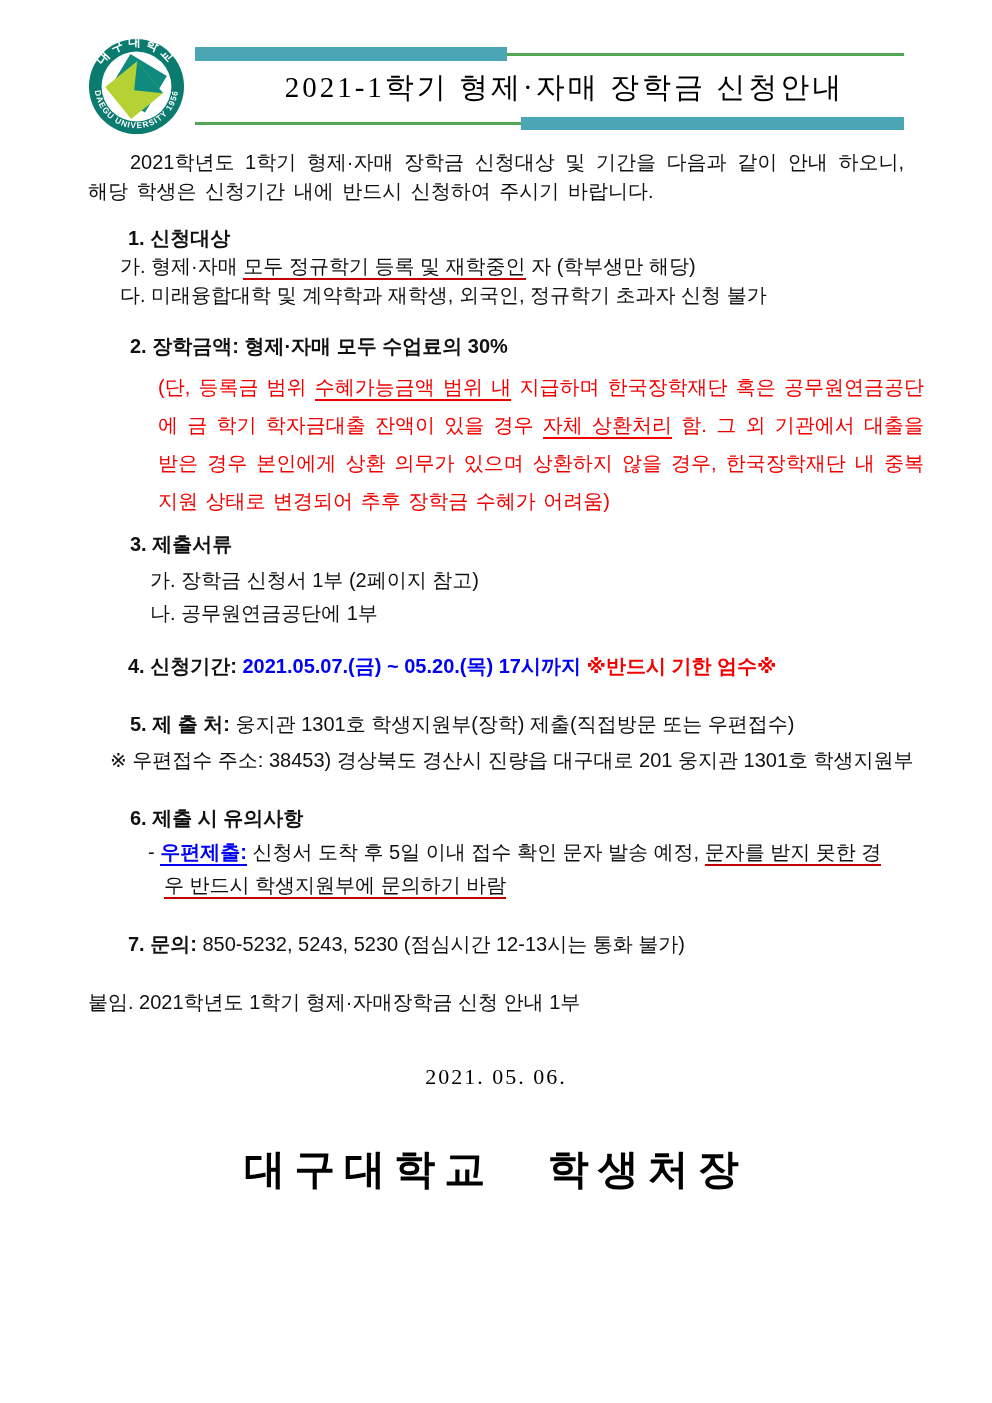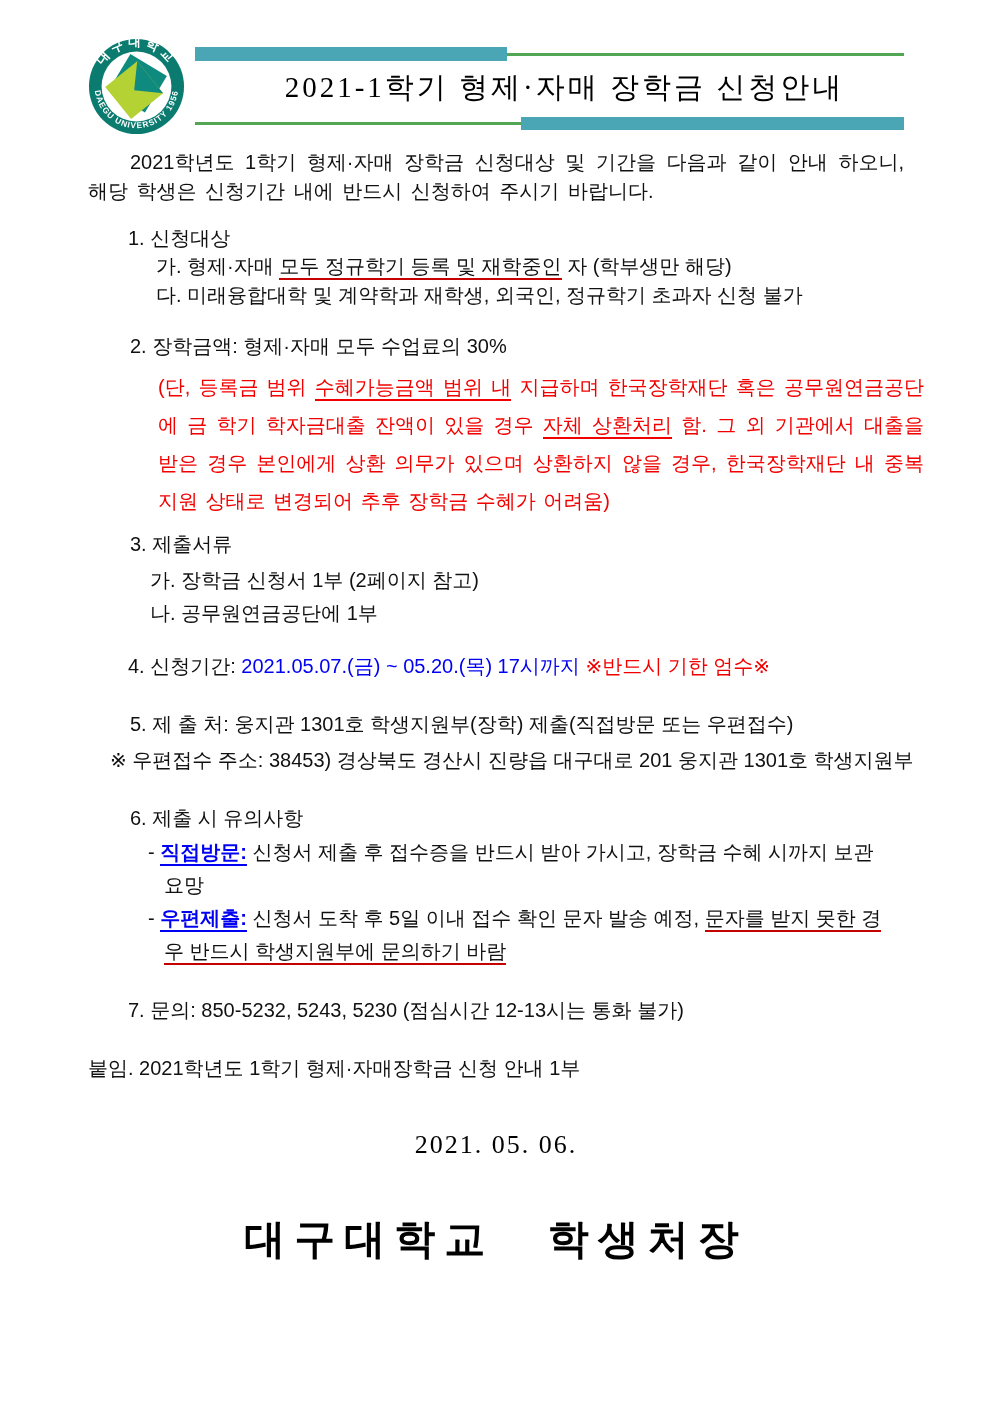--- a/index.html
+++ b/index.html
@@ -48,26 +48,26 @@
   .intro {
     margin-top: 12px;
     font-size: 20px;
     line-height: 29px;
     text-align: justify;
     text-indent: 42px;
     word-spacing: 3px;
     color: #111;
   }
   .line { font-size: 20px; line-height: 28px; color: #111; white-space: nowrap; }
-  .bold { font-weight: normal; }
+  .bold { font-weight: bold; }
   .blue { color: #0000f2; }
   .red  { color: #f20000; }
 
   .s1-head { margin-top: 18px; margin-left: 40px; }
-  .s1-items { margin-left: 68px; }
+  .s1-items { margin-left: 32px; }
   .s1-items .line { line-height: 29px; }
   .u-red-on-black { border-bottom: 2px solid #c40000; padding-bottom: 1px; }
 
   .s2-head { margin-top: 22px; margin-left: 42px; }
   .s2-note {
     margin-top: 8px;
     margin-left: 70px;
     width: 766px;
     font-size: 20px;
     line-height: 38px;
@@ -92,21 +92,21 @@
   .u-red-under-black { border-bottom: 2px solid #c40000; padding-bottom: 1px; }
 
   .s7-line { margin-top: 28px; margin-left: 40px; }
 
   .attachment { margin-top: 30px; font-size: 20px; line-height: 28px; color: #111; }
 
   .doc-date {
     margin-top: 48px;
     text-align: center;
     font-family: "Liberation Serif", "DejaVu Serif", serif;
-    font-size: 26px;
+    font-size: 22px;
     letter-spacing: 2px;
     color: #000;
   }
   .signature {
     margin-top: 52px;
     text-align: center;
     font-family: Liberation Mono, monospace;
     font-size: 41px;
     font-weight: bold;
     letter-spacing: 9px;
@@ -179,21 +179,20 @@
   </div>
 
   <div class="line s5-line">
     <span class="bold">5. 제 출 처:</span>
     <span>웅지관 1301호 학생지원부(장학) 제출(직접방문 또는 우편접수)</span>
   </div>
   <div class="line postal-line">※ 우편접수 주소: 38453) 경상북도 경산시 진량읍 대구대로 201 웅지관 1301호 학생지원부</div>
 
   <div class="line bold s6-head">6. 제출 시 유의사항</div>
   <div class="s6-items">
-    <div class="s6-item"><span>- </span><span class="label-blue">직접방문:</span><span> 신청서 제출 후 접수증을 반드시 받아 가시고, 장학금 수혜 시까지 보관 요망</span></div>
     <div class="s6-item"><span>- </span><span class="label-blue">우편제출:</span><span> 신청서 도착 후 5일 이내 접수 확인 문자 발송 예정, </span><span class="u-red-under-black">문자를 받지 못한 경우 반드시 학생지원부에 문의하기 바람</span></div>
   </div>
 
   <div class="line s7-line">
     <span class="bold">7. 문의:</span>
     <span>850-5232, 5243, 5230 (점심시간 12-13시는 통화 불가)</span>
   </div>
 
   <div class="attachment">붙임. 2021학년도 1학기 형제·자매장학금 신청 안내 1부</div>
   <div class="doc-date">2021. 05. 06.</div>

